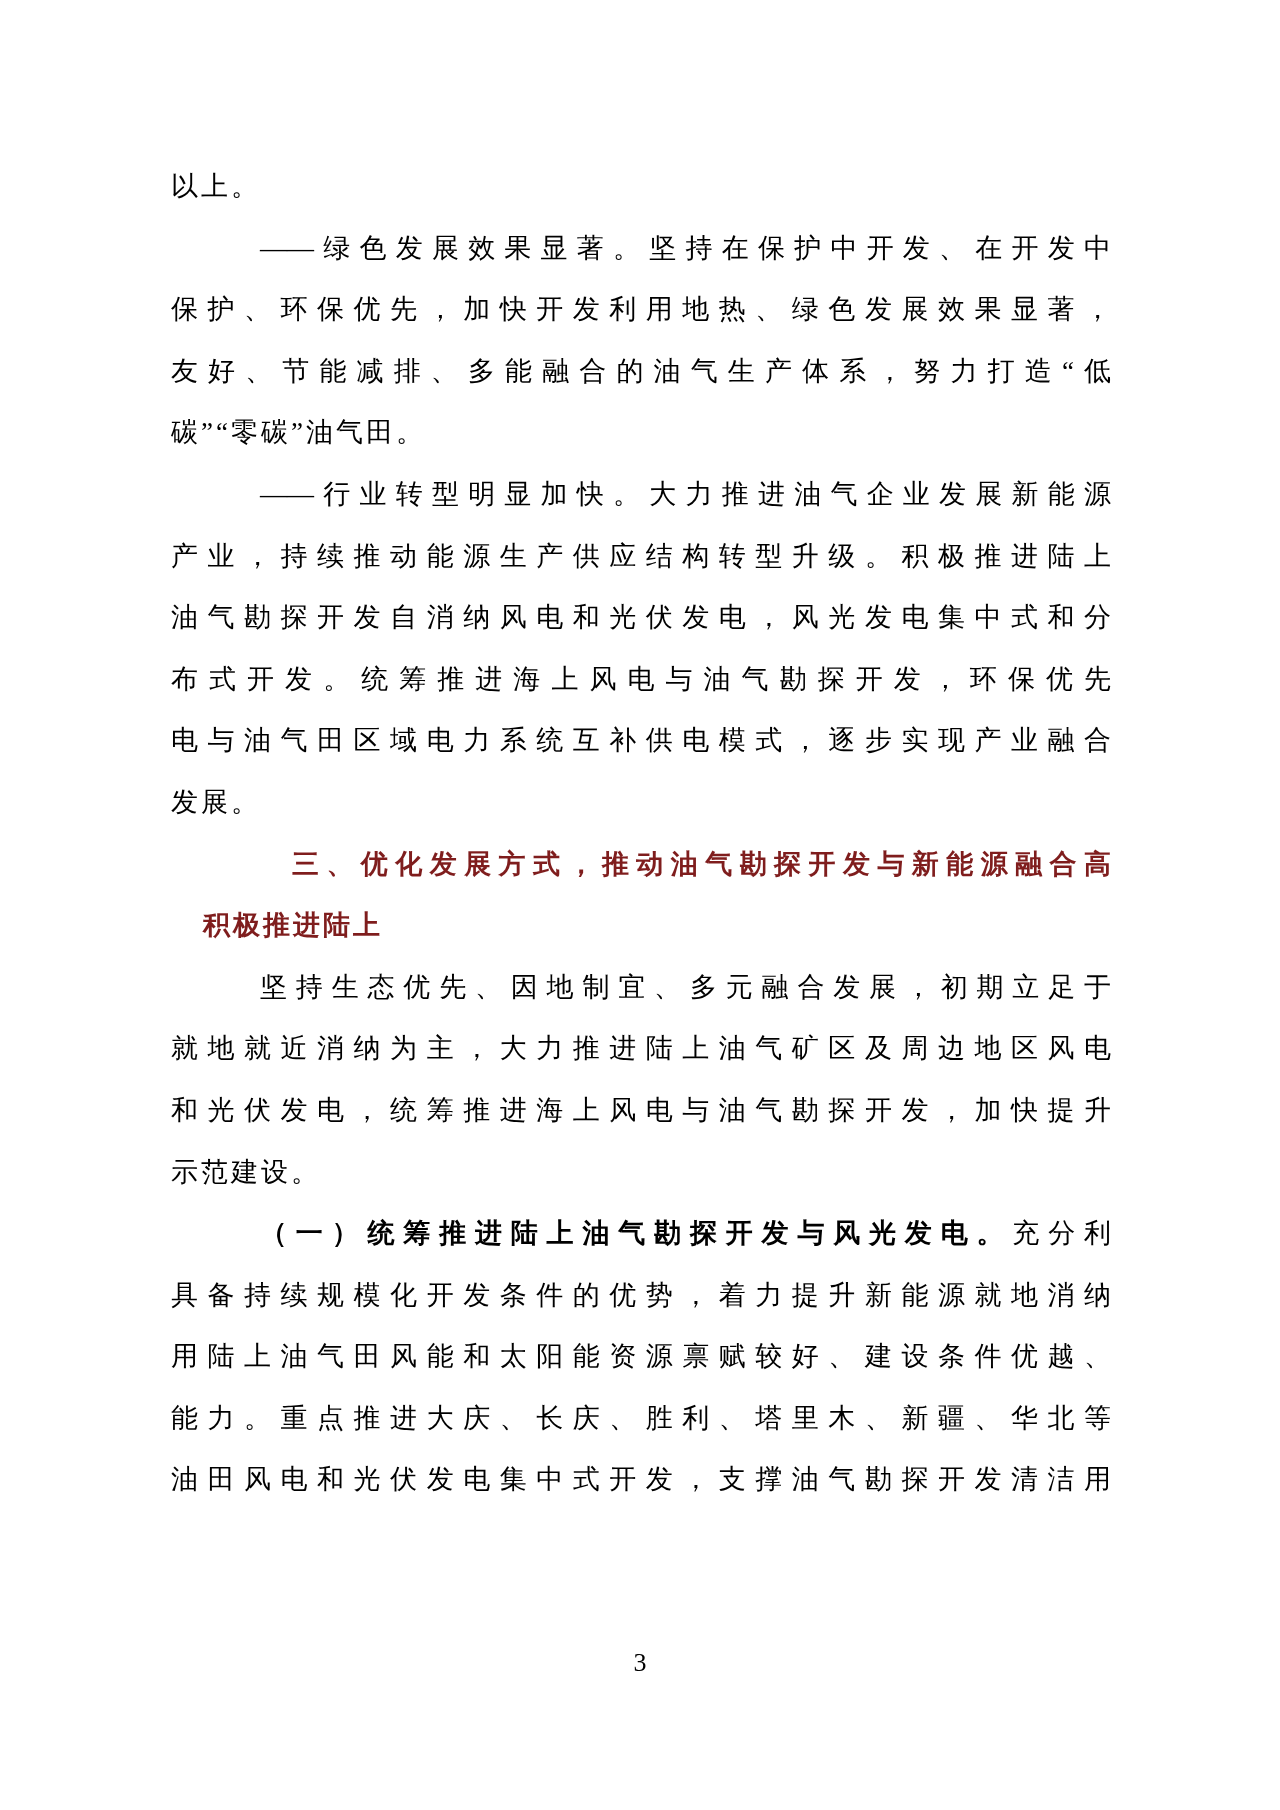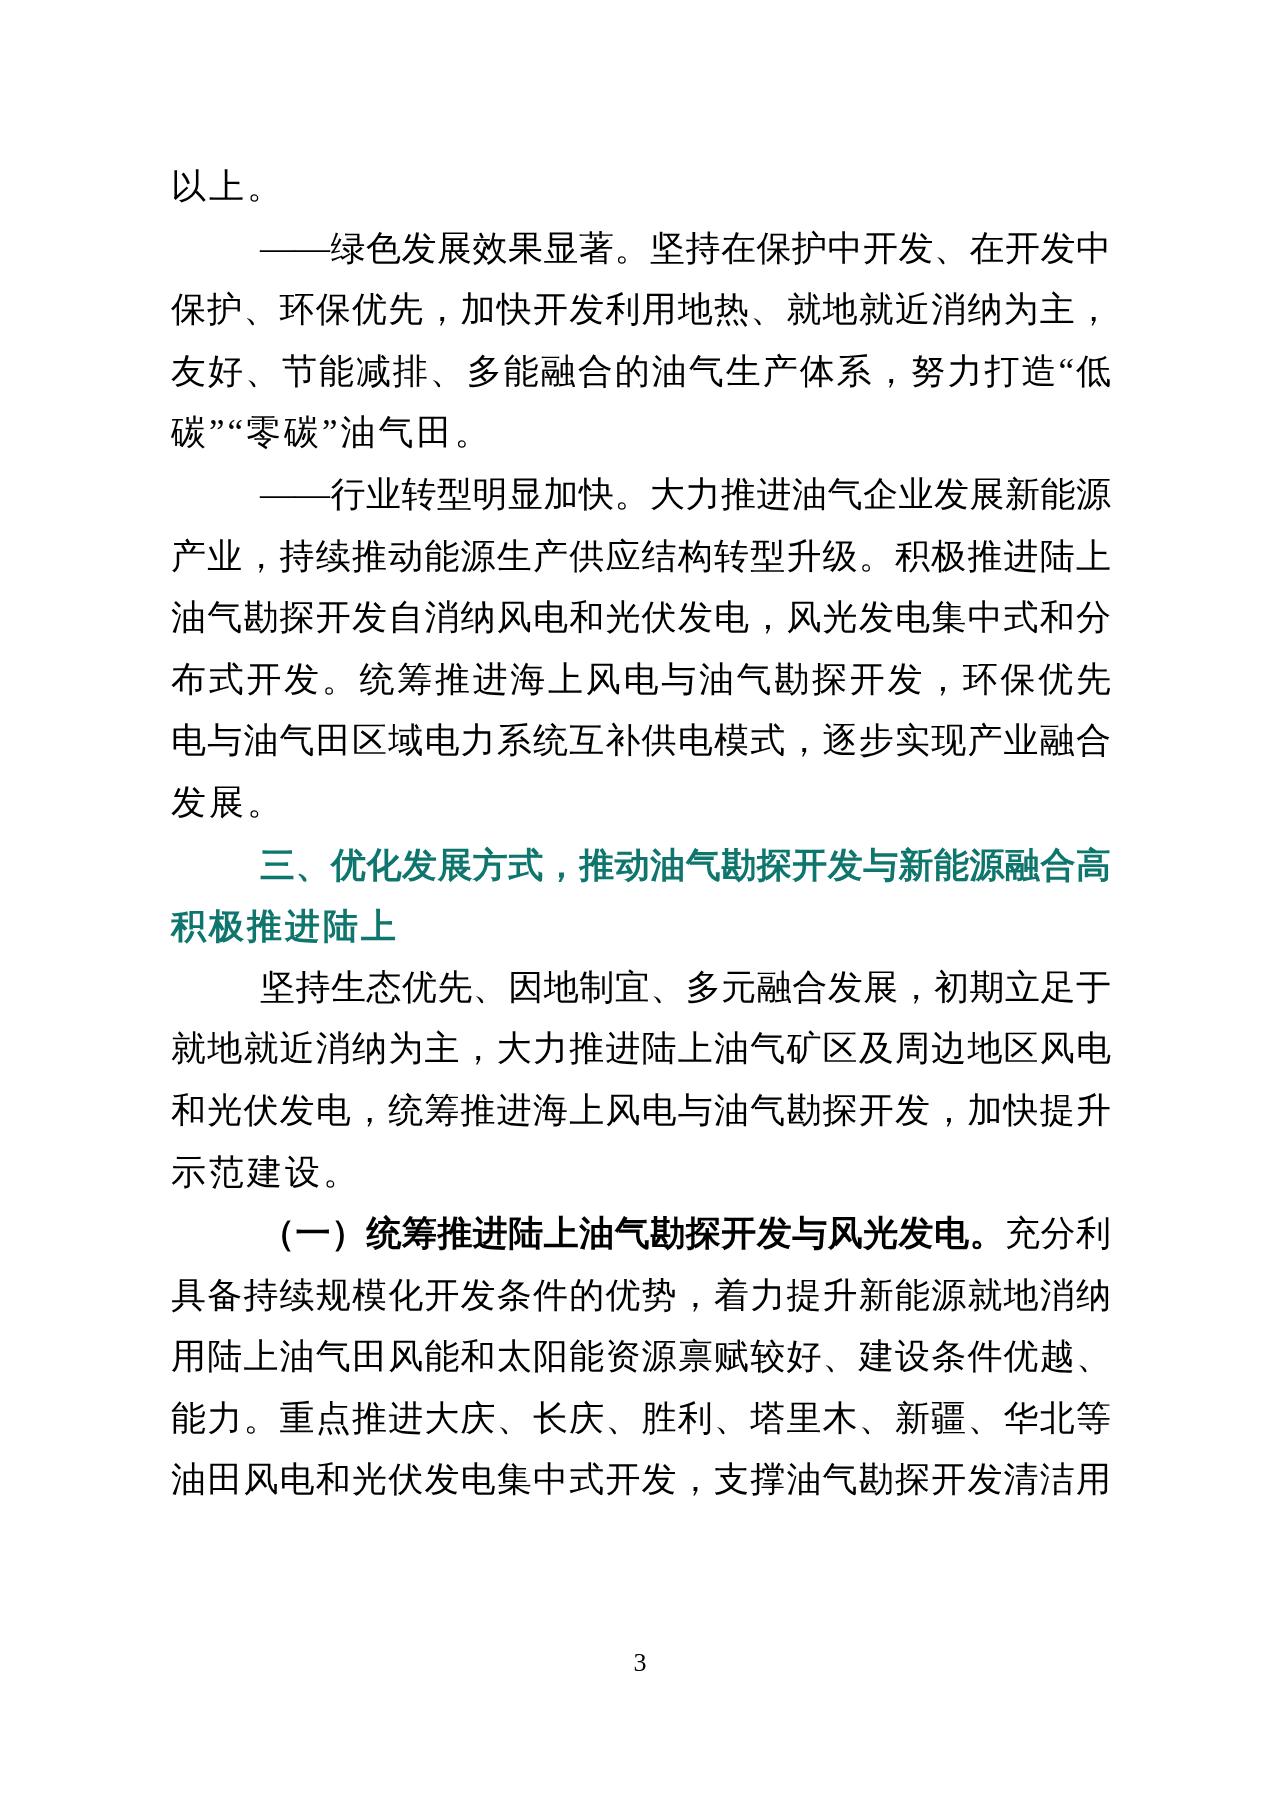--- a/index.html
+++ b/index.html
@@ -15,40 +15,41 @@
     background: #ffffff;
     overflow: hidden;
     font-family: "Liberation Serif", "DejaVu Serif", serif;
     color: #000000;
   }
   .textblock {
     position: absolute;
     left: 171px;
     top: 156px;
     width: 940px;
-    font-size: 35px;
+    font-size: 27px;
     line-height: 61.6px;
   }
   .line {
     height: 61.6px;
     text-align: justify;
     text-align-last: justify;
   }
   .line.plain {
     text-align: left;
     text-align-last: left;
     letter-spacing: 3px;
   }
   .line.ind {
     text-indent: 89px;
   }
   .line.head {
     font-family: "Liberation Sans", "DejaVu Sans", sans-serif;
     font-weight: bold;
-    color: #0f766e;
+    color: #7f1d1d;
+    margin-left: 32px;
   }
   .lead-bold {
     font-weight: bold;
   }
   .pagenum {
     position: absolute;
     left: 0;
     top: 1646px;
     width: 1280px;
     text-align: center;
@@ -57,21 +58,21 @@
     color: #000000;
   }
 </style>
 </head>
 <body>
 
 <div class="page">
   <div class="textblock">
     <div class="line plain">以上。</div>
     <div class="line ind">——绿色发展效果显著。坚持在保护中开发、在开发中</div>
-    <div class="line">保护、环保优先，加快开发利用地热、就地就近消纳为主，</div>
+    <div class="line">保护、环保优先，加快开发利用地热、绿色发展效果显著，</div>
     <div class="line">友好、节能减排、多能融合的油气生产体系，努力打造“低</div>
     <div class="line plain">碳”“零碳”油气田。</div>
     <div class="line ind">——行业转型明显加快。大力推进油气企业发展新能源</div>
     <div class="line">产业，持续推动能源生产供应结构转型升级。积极推进陆上</div>
     <div class="line">油气勘探开发自消纳风电和光伏发电，风光发电集中式和分</div>
     <div class="line">布式开发。统筹推进海上风电与油气勘探开发，环保优先</div>
     <div class="line">电与油气田区域电力系统互补供电模式，逐步实现产业融合</div>
     <div class="line plain">发展。</div>
     <div class="line ind head">三、优化发展方式，推动油气勘探开发与新能源融合高</div>
     <div class="line plain head">积极推进陆上</div>

